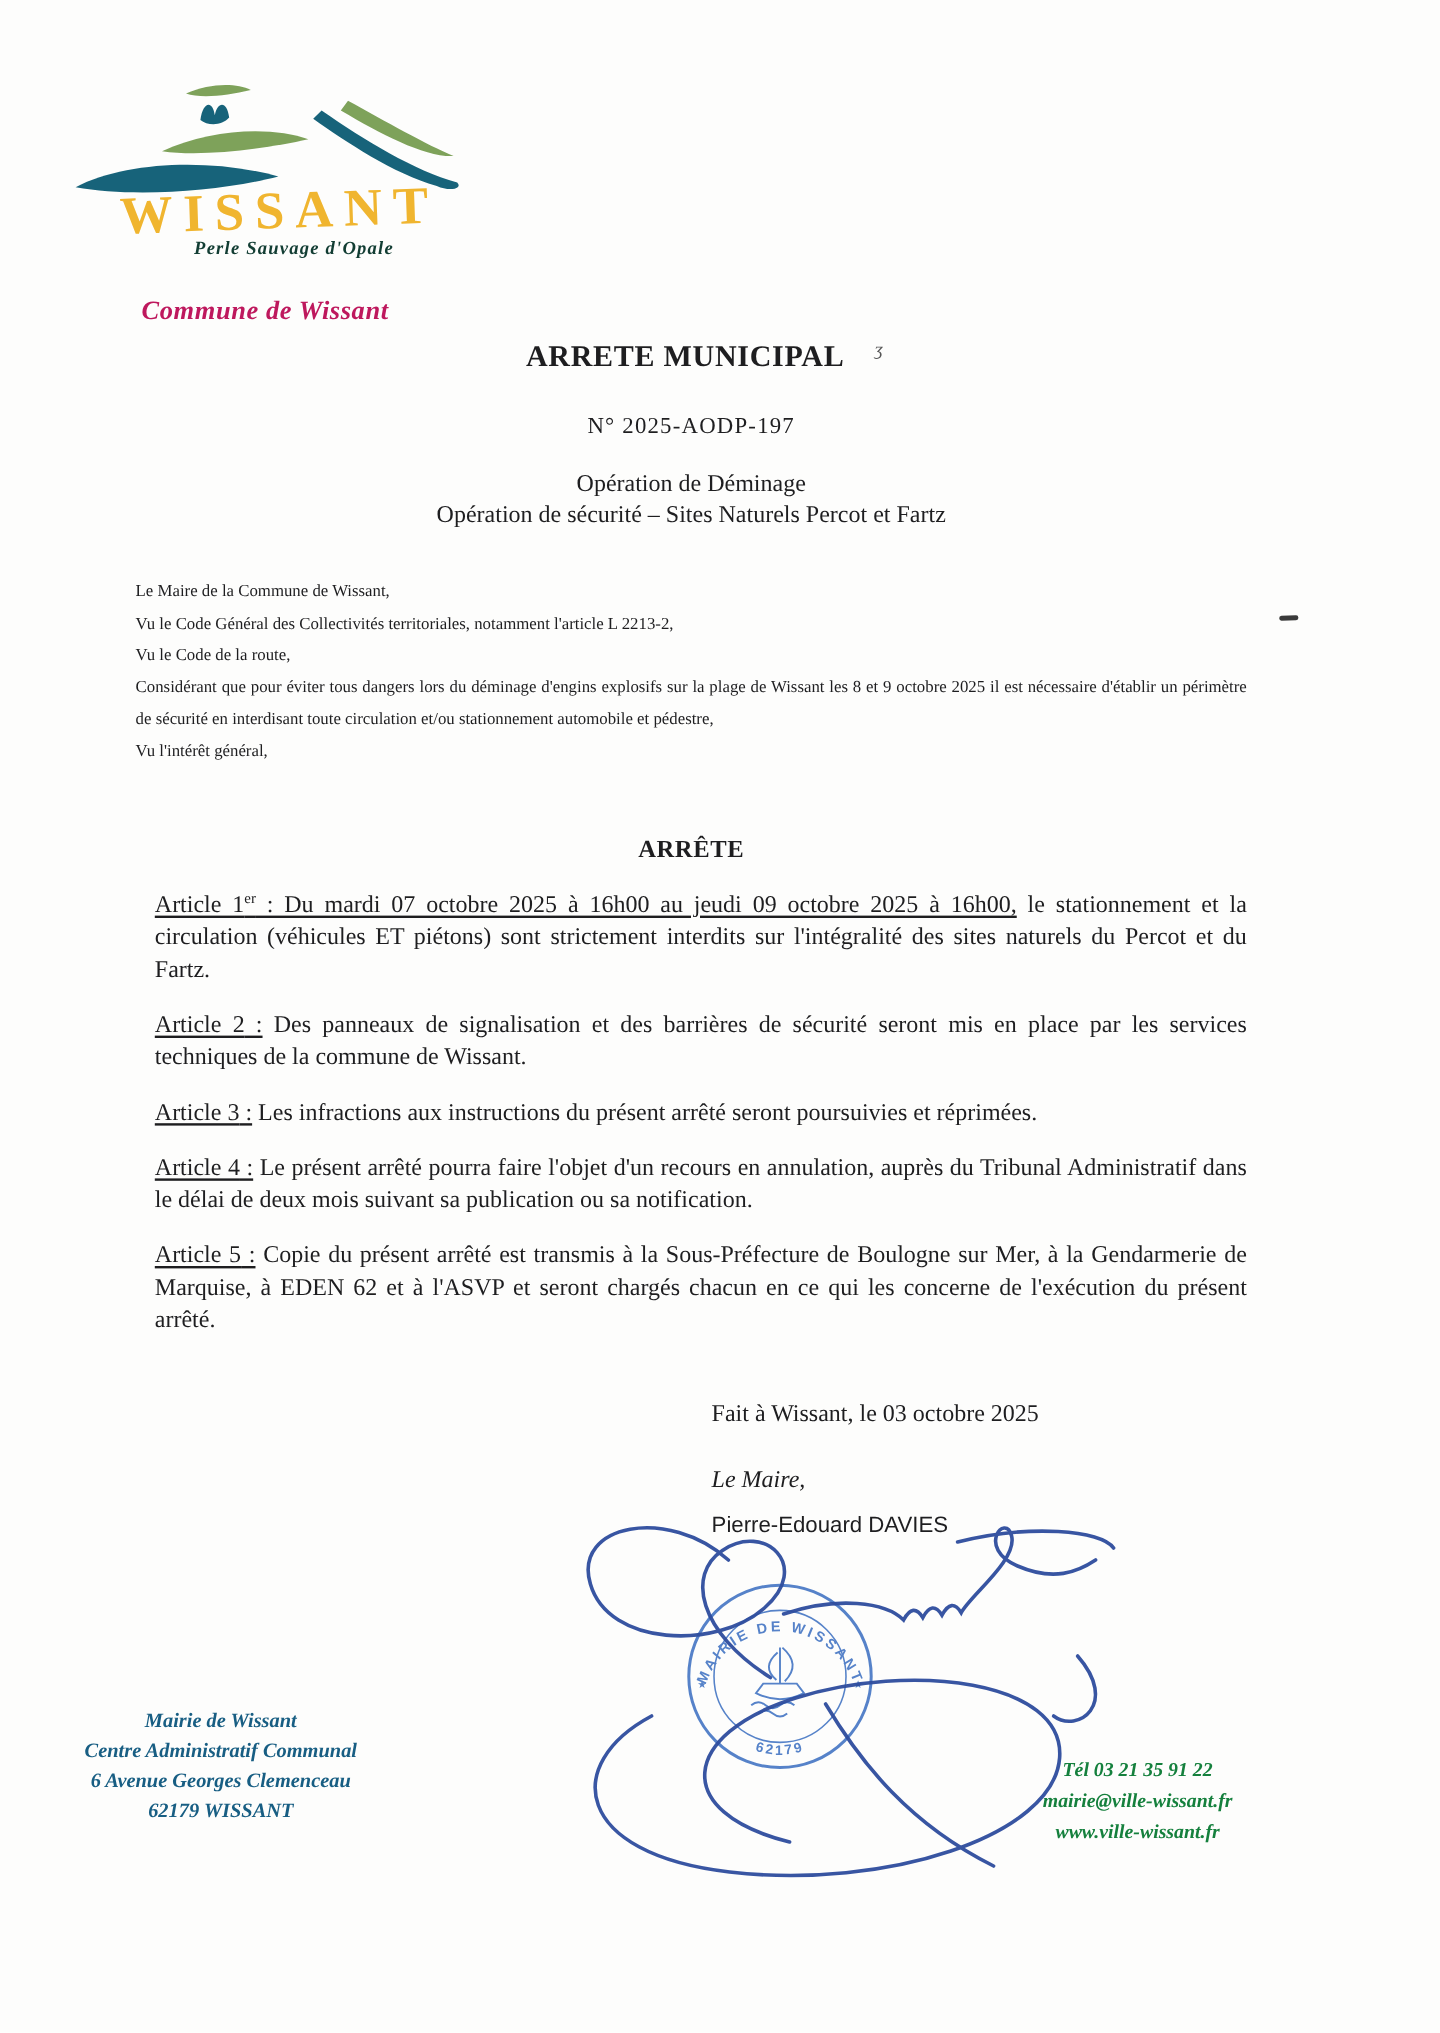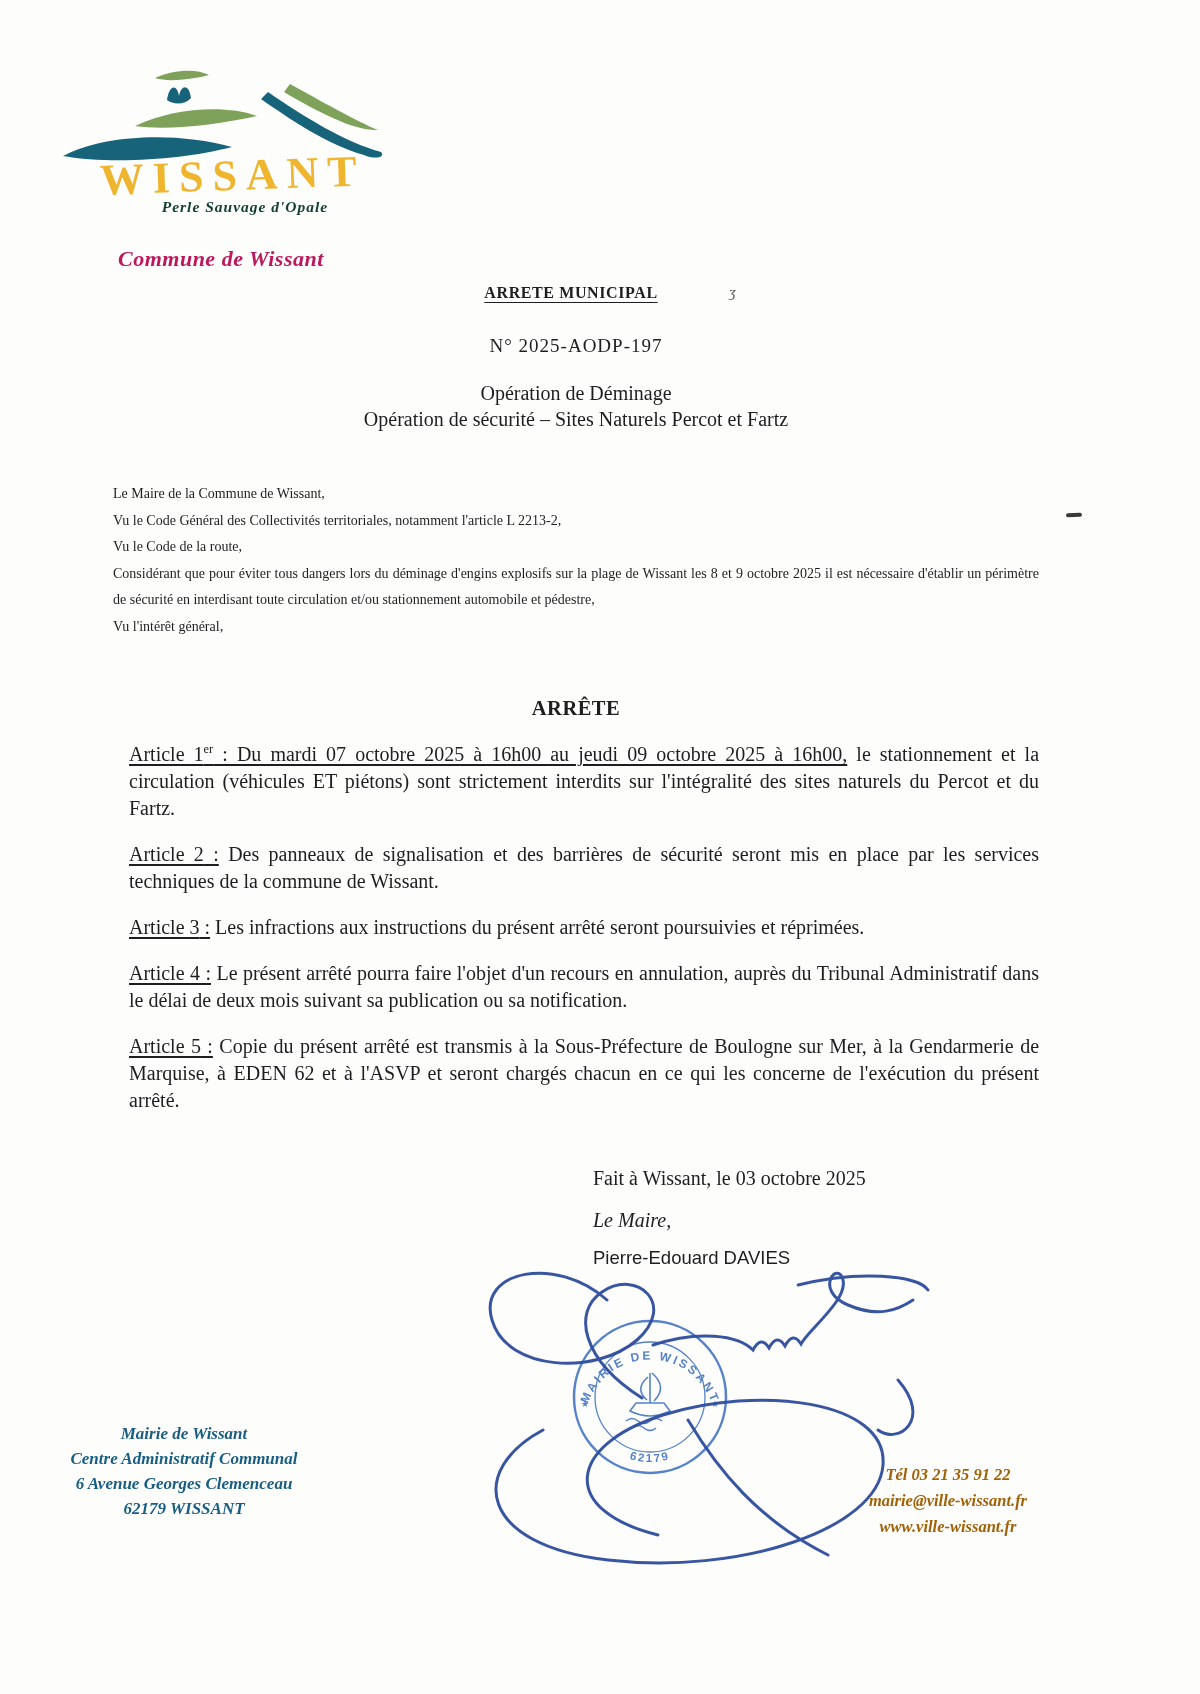--- a/index.html
+++ b/index.html
@@ -17,22 +17,22 @@
 
   .commune-name{
     position:absolute;left:118px;top:246px;
     font-size:22px;font-weight:bold;font-style:italic;
     color:#be185d;letter-spacing:.5px;
   }
 
   
   .header-block{position:absolute;left:24px;top:284px;width:1104px;text-align:center;}
   .doc-title{
-    font-size:16px;letter-spacing:.6px;font-weight:600;
-    text-decoration:underline;text-underline-offset:4px;
+    font-size:25px;letter-spacing:.6px;font-weight:600;
+    text-underline-offset:4px;
     display:inline-block;padding-right:10px;
   }
   .doc-number{font-size:19px;letter-spacing:1px;margin-top:33px;}
   .subject-1{font-size:20px;margin-top:25px;}
   .subject-2{font-size:20px;margin-top:3px;}
 
   .pen-mark{
     position:absolute;left:729px;top:284px;
     font-size:15px;color:#555;font-style:italic;
   }
@@ -53,34 +53,34 @@
 
   .articles{position:absolute;left:113px;top:741px;width:926px;
     font-size:20px;line-height:27px;text-align:justify;}
   .articles p{margin:0 0 19px 16px;}
   .article-head{text-decoration:underline;text-underline-offset:3px;}
   .article-head sup{font-size:.62em;line-height:0;}
 
   
   .closing{position:absolute;left:593px;top:1167px;}
   .fait-line{font-size:20px;}
-  .maire-title{font-size:20px;font-style:italic;margin-top:19px;}
+  .maire-title{font-size:20px;font-style:italic;margin-top:32px;}
   .signatory-name{font-family:"Liberation Sans", sans-serif;font-size:18.5px;margin-top:15px;}
 
   .signature-svg{position:absolute;left:435px;top:1252px;}
 
   
   .footer-left{
     position:absolute;left:58px;top:1421px;width:252px;text-align:center;
     color:#185e83;font-style:italic;font-weight:bold;
     font-size:17px;line-height:25px;
   }
   .footer-right{
     position:absolute;left:846px;top:1462px;width:204px;text-align:center;
-    color:#a16207;font-style:italic;font-weight:bold;
+    color:#15803d;font-style:italic;font-weight:bold;
     font-size:16.5px;line-height:26px;
   }
 </style>
 </head>
 <body>
 
 <div class="page">
 
   <div class="logo-wrap">
     <svg width="345" height="165" viewBox="0 0 345 165">

